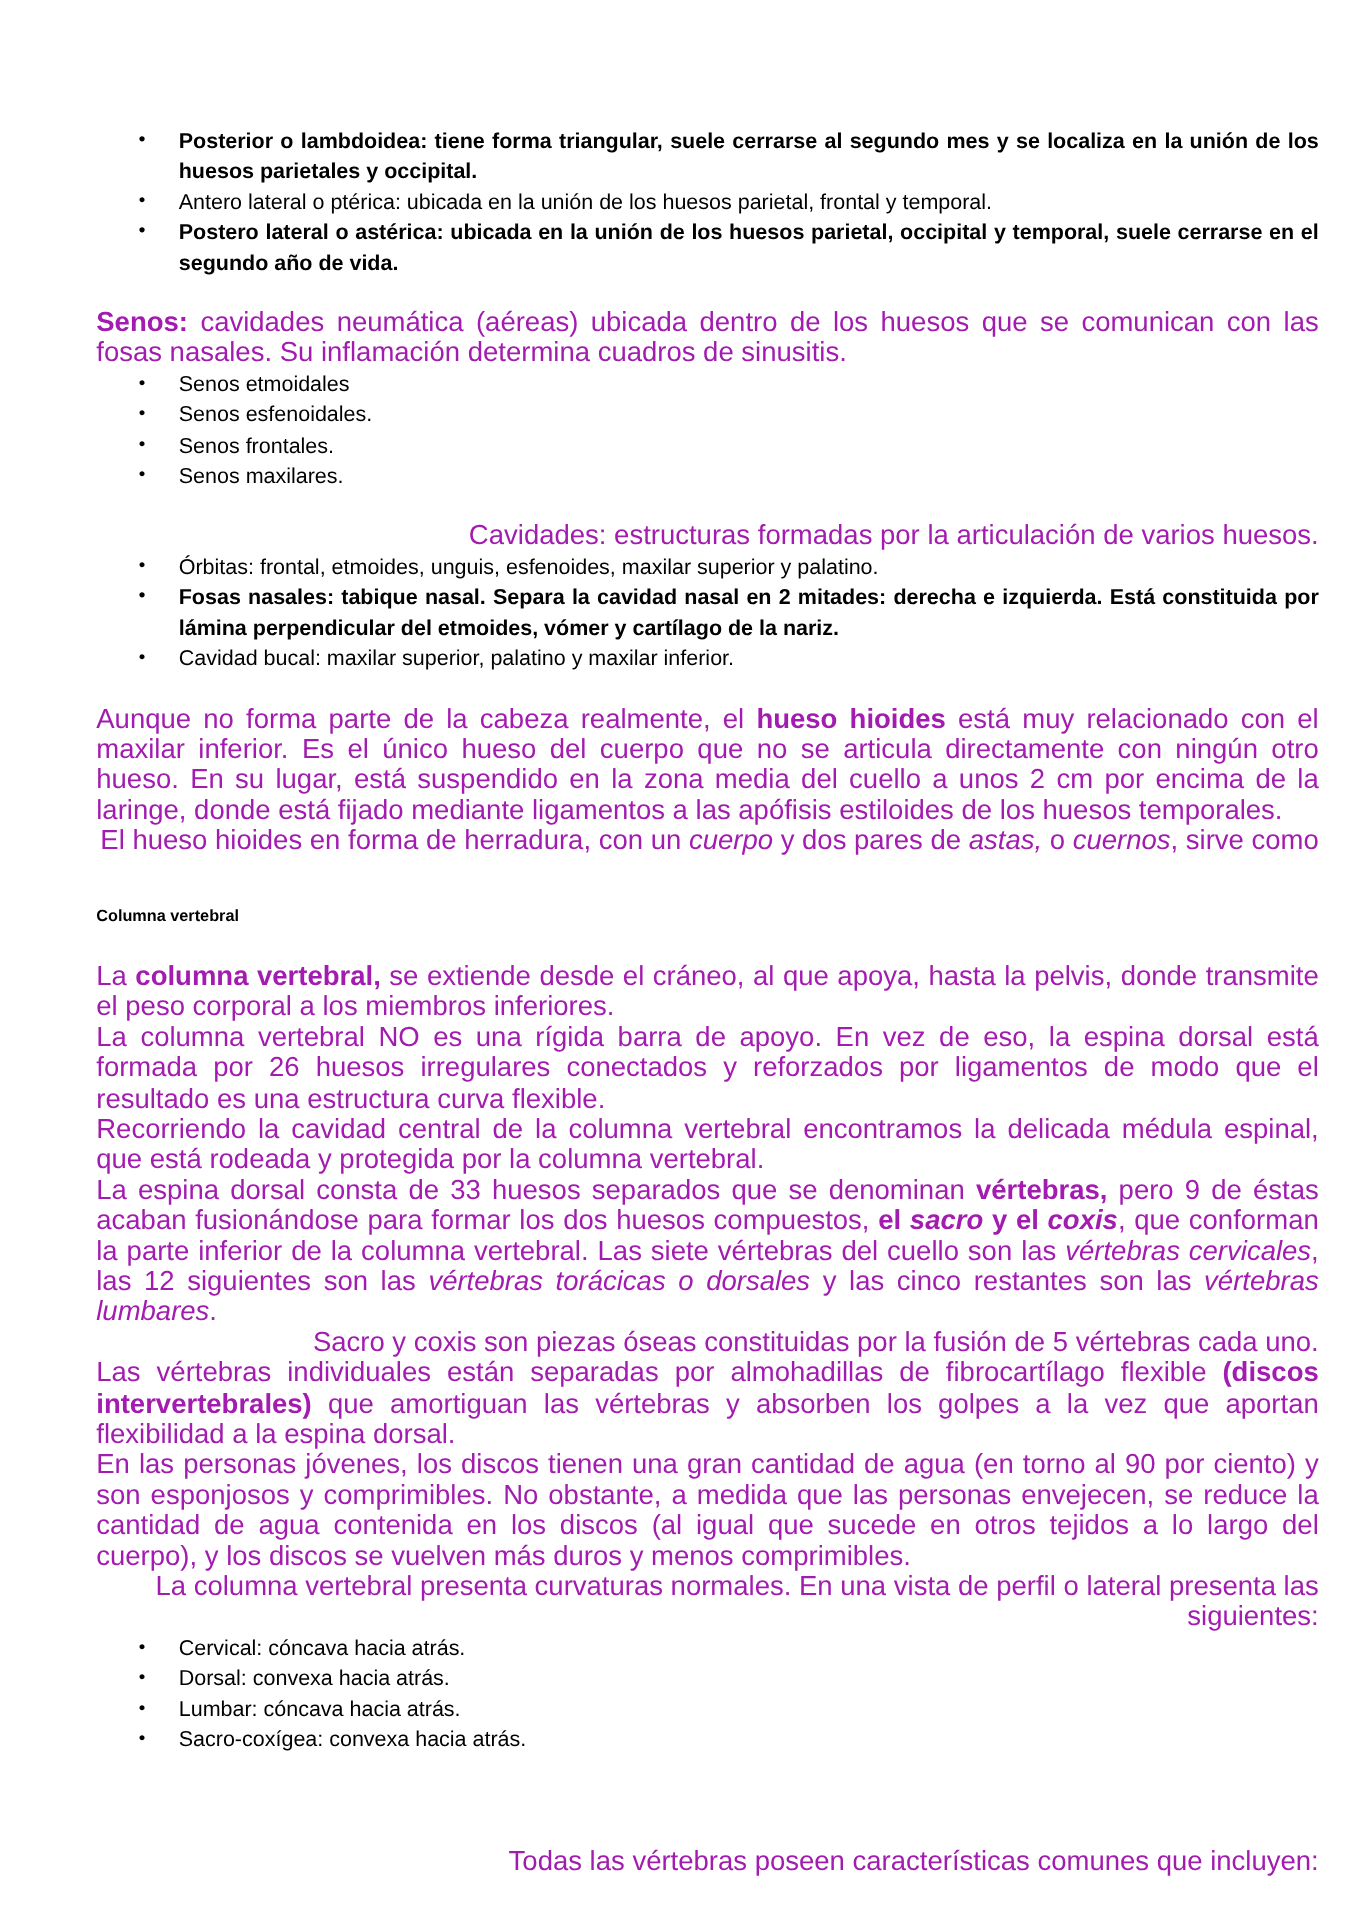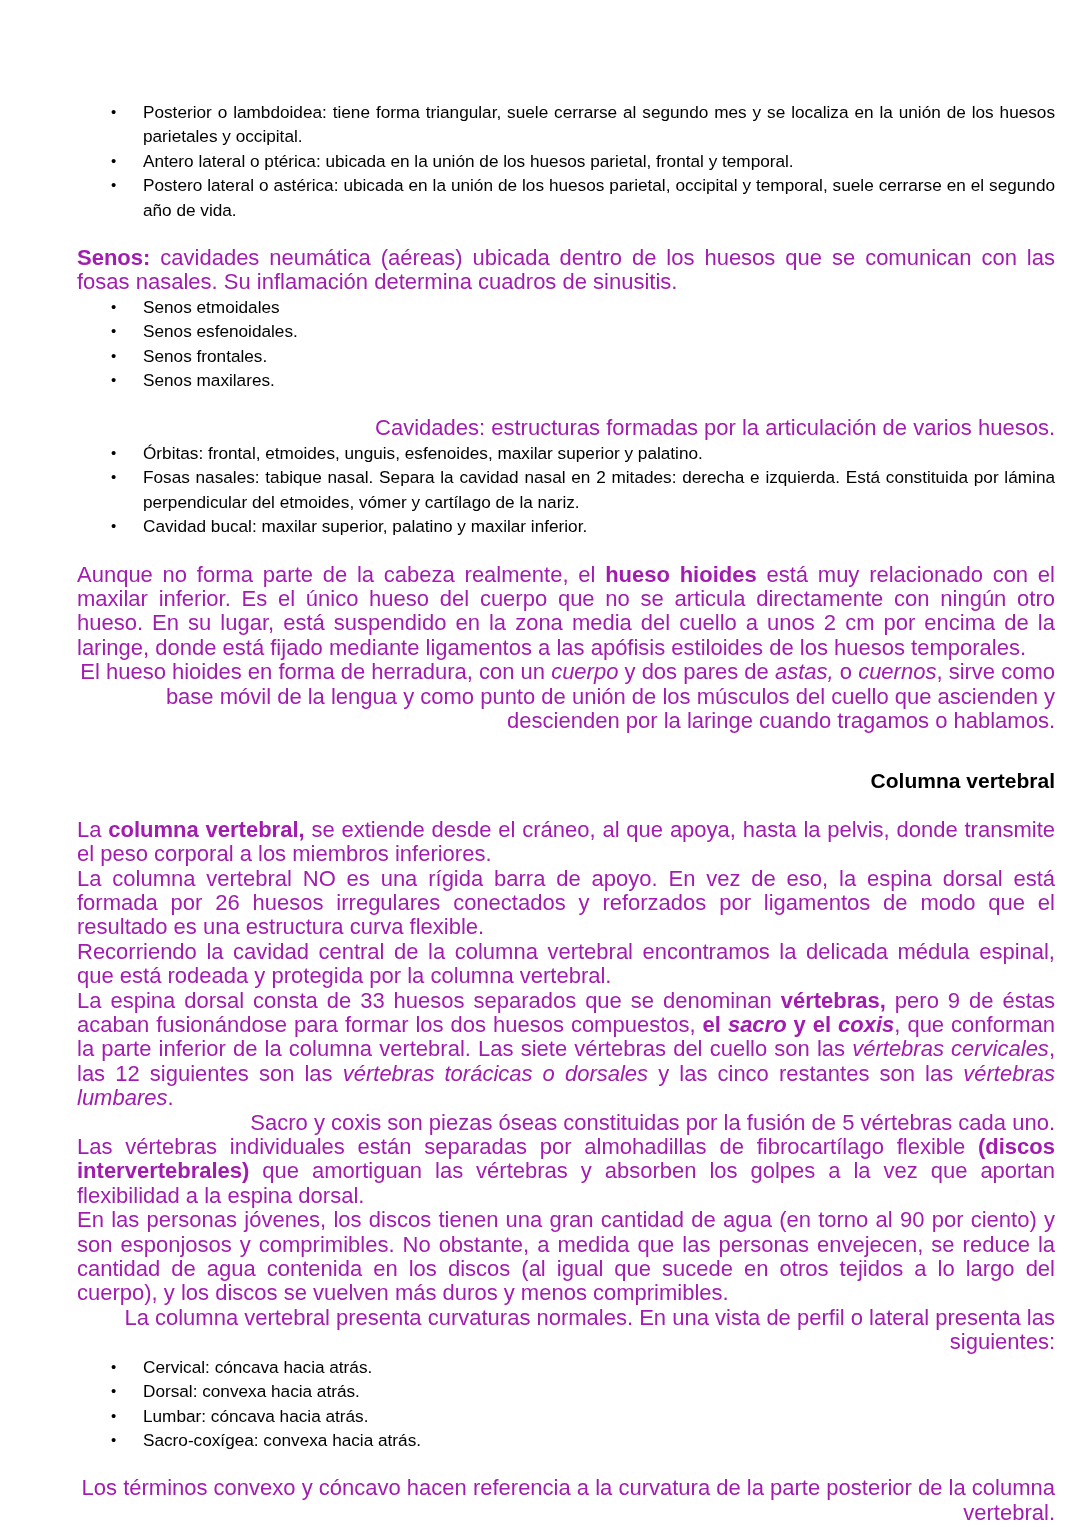--- a/index.html
+++ b/index.html
@@ -39,41 +39,40 @@
     padding: 0;
     list-style: none;
   }
   li {
     position: relative;
     font-size: 17.2px;
     line-height: 24.4px;
     padding-left: 66px;
     text-align: left;
   }
-  li.just { text-align: justify; text-justify: inter-word; }
+  li.just { text-align: justify; text-justify: inter-word; font-weight: bold; }
   li > .bullet {
     position: absolute;
     left: 34px;
     top: 0;
     width: 10px;
     line-height: 24.4px;
     font-size: 15px;
   }
   li > .bullet::before {
     content: "\2022";
   }
   .b { font-weight: bold; }
   .i { font-style: italic; }
   .bi { font-weight: bold; font-style: italic; }
   h3.heading {
     margin: 0;
-    font-size: 21px;
+    font-size: 13px;
     line-height: 24.4px;
     font-weight: bold;
-    text-align: right;
   }
   .gap-md { height: 24px; }
   .gap-lg { height: 36px; }
   .gap-xl { height: 49px; }
 </style>
 </head>
 <body>
 
 <div class="page">
   <div class="content">
@@ -124,21 +123,20 @@
         <span class="bullet"></span><span>Cavidad bucal: maxilar superior, palatino y maxilar inferior.</span>
       </li>
     </ul>
 
     <div class="gap-md"></div>
 
     <p class="just"><span>Aunque no forma parte de la cabeza realmente, el </span><span class="b">hueso hioides</span><span> está muy relacionado con el maxilar inferior. Es el único hueso del cuerpo que no se articula directamente con ningún otro hueso. En su lugar, está suspendido en la zona media del cuello a unos 2 cm por encima de la laringe, donde está fijado mediante ligamentos a las apófisis estiloides de los huesos temporales.</span></p>
 
     <p class="left"><span>El hueso hioides en forma de herradura, con un </span><span class="i">cuerpo</span><span> y dos pares de </span><span class="i">astas,</span><span> o </span><span class="i">cuernos</span><span>, sirve como</span></p>
 
-    <p class="left">base móvil de la lengua y como punto de unión de los músculos del cuello que ascienden y descienden por la laringe cuando tragamos o hablamos.</p>
 
     <div class="gap-lg"></div>
 
     <h3 class="heading">Columna vertebral</h3>
 
     <div class="gap-md"></div>
 
     <p class="just"><span>La </span><span class="b">columna vertebral,</span><span> se extiende desde el cráneo, al que apoya, hasta la pelvis, donde transmite el peso corporal a los miembros inferiores.</span></p>
 
     <p class="just">La columna vertebral NO es una rígida barra de apoyo. En vez de eso, la espina dorsal está formada por 26 huesos irregulares conectados y reforzados por ligamentos de modo que el resultado es una estructura curva flexible.</p>
@@ -165,20 +163,19 @@
       <li class="left">
         <span class="bullet"></span><span>Lumbar: cóncava hacia atrás.</span>
       </li>
       <li class="left">
         <span class="bullet"></span><span>Sacro-coxígea: convexa hacia atrás.</span>
       </li>
     </ul>
 
     <div class="gap-md"></div>
 
-    <p class="left">Los términos convexo y cóncavo hacen referencia a la curvatura de la parte posterior de la columna vertebral.</p>
 
     <div class="gap-xl"></div>
 
     <p class="left">Todas las vértebras poseen características comunes que incluyen:</p>
 
   </div>
 </div>
 
 </body></html>

